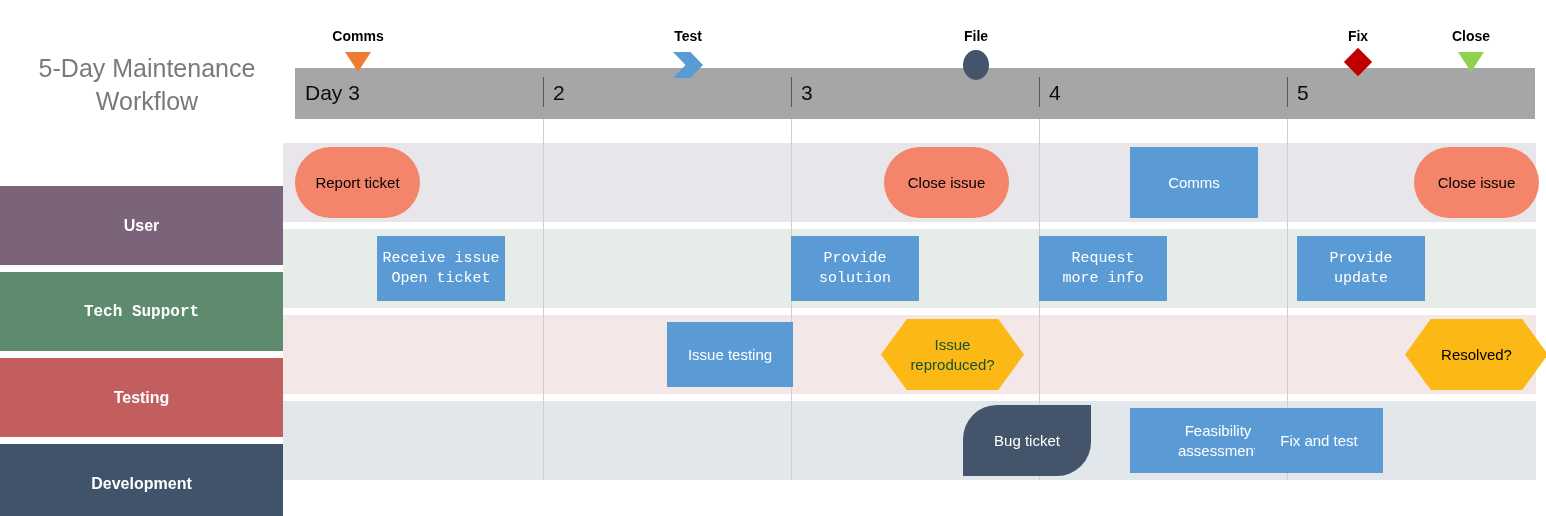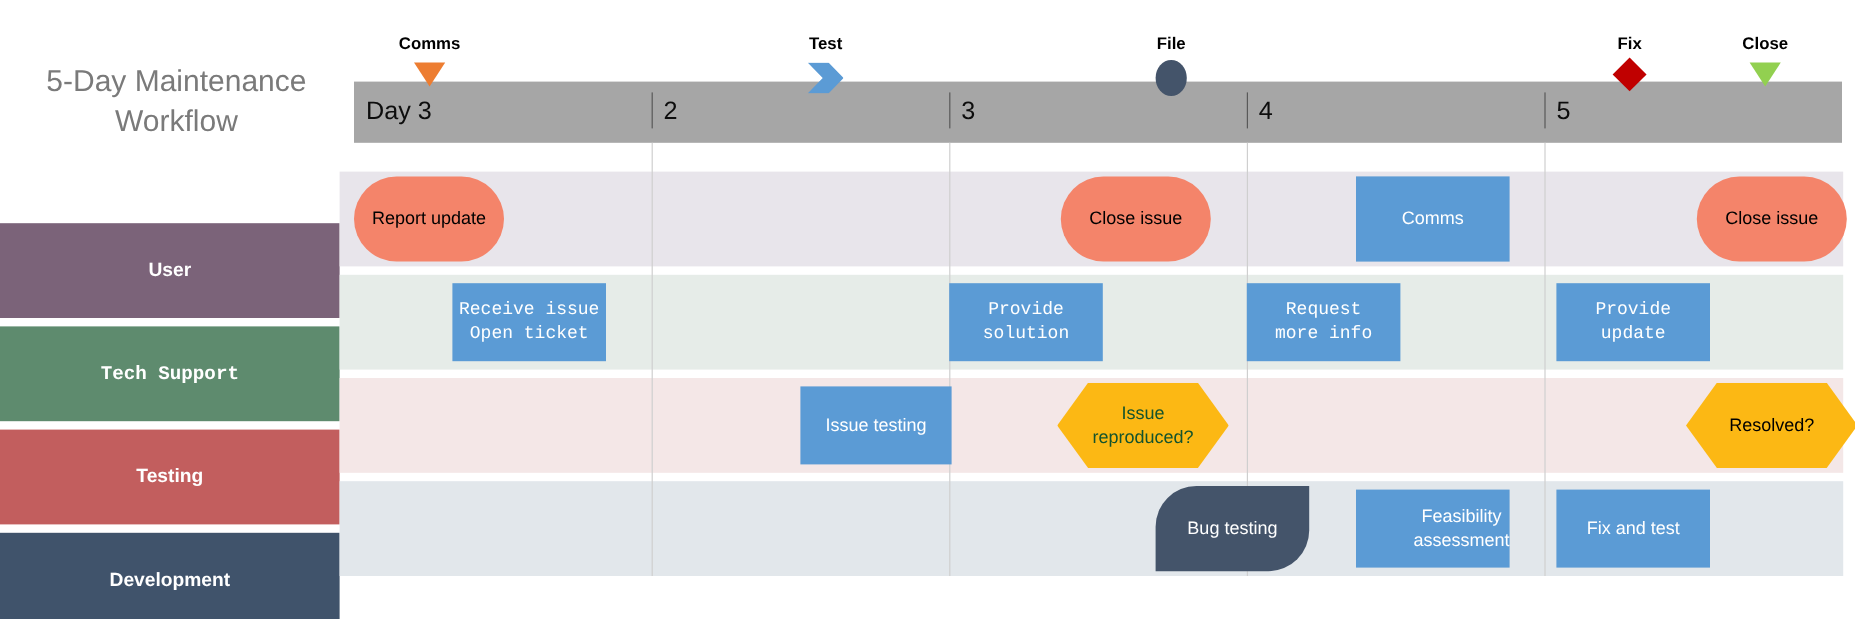--- a/index.html
+++ b/index.html
@@ -208,21 +208,21 @@
         <div class="milestone-label">Close</div>
         <div class="ms-tri-down" style="border-top: 20px solid rgb(146, 208, 80);"></div>
       </div>
     </div>
   <div id="lanes-layer">
       <div class="lane" style="top: 143px; height: 79px; width: 1536px;">
         <div class="lane-header" style="background: rgb(123, 99, 121);">
           <span>User</span>
         </div>
         <div class="lane-body" style="background: rgb(232, 229, 235);">
-          <div class="task shape-pill" style="left: 12px; top: 4px; width: 125px; height: 71px; background: rgb(244, 132, 106); color: rgb(0, 0, 0);">Report update</div>
+          <div class="task shape-pill" style="left: 12px; top: 4px; width: 125px; height: 71px; background: rgb(244, 132, 106); color: rgb(0, 0, 0);">Report ticket</div>
           <div class="task shape-pill" style="left: 601px; top: 4px; width: 125px; height: 71px; background: rgb(244, 132, 106); color: rgb(0, 0, 0);">Close issue</div>
           <div class="task shape-rect" style="left: 847px; top: 4px; width: 128px; height: 71px; background: rgb(91, 155, 213); color: rgb(255, 255, 255);">Comms</div>
           <div class="task shape-pill" style="left: 1131px; top: 4px; width: 125px; height: 71px; background: rgb(244, 132, 106); color: rgb(0, 0, 0);">Close issue</div>
         </div>
       </div>
       <div class="lane" style="top: 229px; height: 79px; width: 1536px; font-family: Liberation Mono, monospace;">
         <div class="lane-header" style="background: rgb(94, 139, 110);">
           <span>Tech Support</span>
         </div>
         <div class="lane-body" style="background: rgb(230, 236, 232);">
@@ -245,21 +245,21 @@
           <div class="task shape-hex" style="left: 598px; top: 4px; width: 143px; height: 71px; background: rgb(252, 184, 20); color: #14532d;">Issue
 reproduced?</div>
           <div class="task shape-hex" style="left: 1122px; top: 4px; width: 143px; height: 71px; background: rgb(252, 184, 20); color: rgb(0, 0, 0);">Resolved?</div>
         </div>
       </div>
       <div class="lane" style="top: 401px; height: 79px; width: 1536px;">
         <div class="lane-header" style="background: rgb(64, 83, 107);">
           <span>Development</span>
         </div>
         <div class="lane-body" style="background: rgb(226, 231, 235);">
-          <div class="task shape-diag-round" style="left: 680px; top: 4px; width: 128px; height: 71px; background: rgb(68, 84, 106); color: rgb(255, 255, 255);">Bug testing</div>
+          <div class="task shape-diag-round" style="left: 680px; top: 4px; width: 128px; height: 71px; background: rgb(68, 84, 106); color: rgb(255, 255, 255);">Bug ticket</div>
           <div class="task shape-rect" style="left: 847px; top: 7px; width: 128px; height: 65px; background: rgb(91, 155, 213); color: rgb(255, 255, 255); padding-left: 48px;">Feasibility
 assessment</div>
-          <div class="task shape-rect" style="left: 1014px; top: 7px; width: 128px; height: 65px; background: rgb(91, 155, 213); color: rgb(255, 255, 255);">Fix and test</div>
+          <div class="task shape-rect" style="left: 972px; top: 7px; width: 128px; height: 65px; background: rgb(91, 155, 213); color: rgb(255, 255, 255);">Fix and test</div>
         </div>
       </div>
     </div>
 
 </div>
 
 </body></html>

